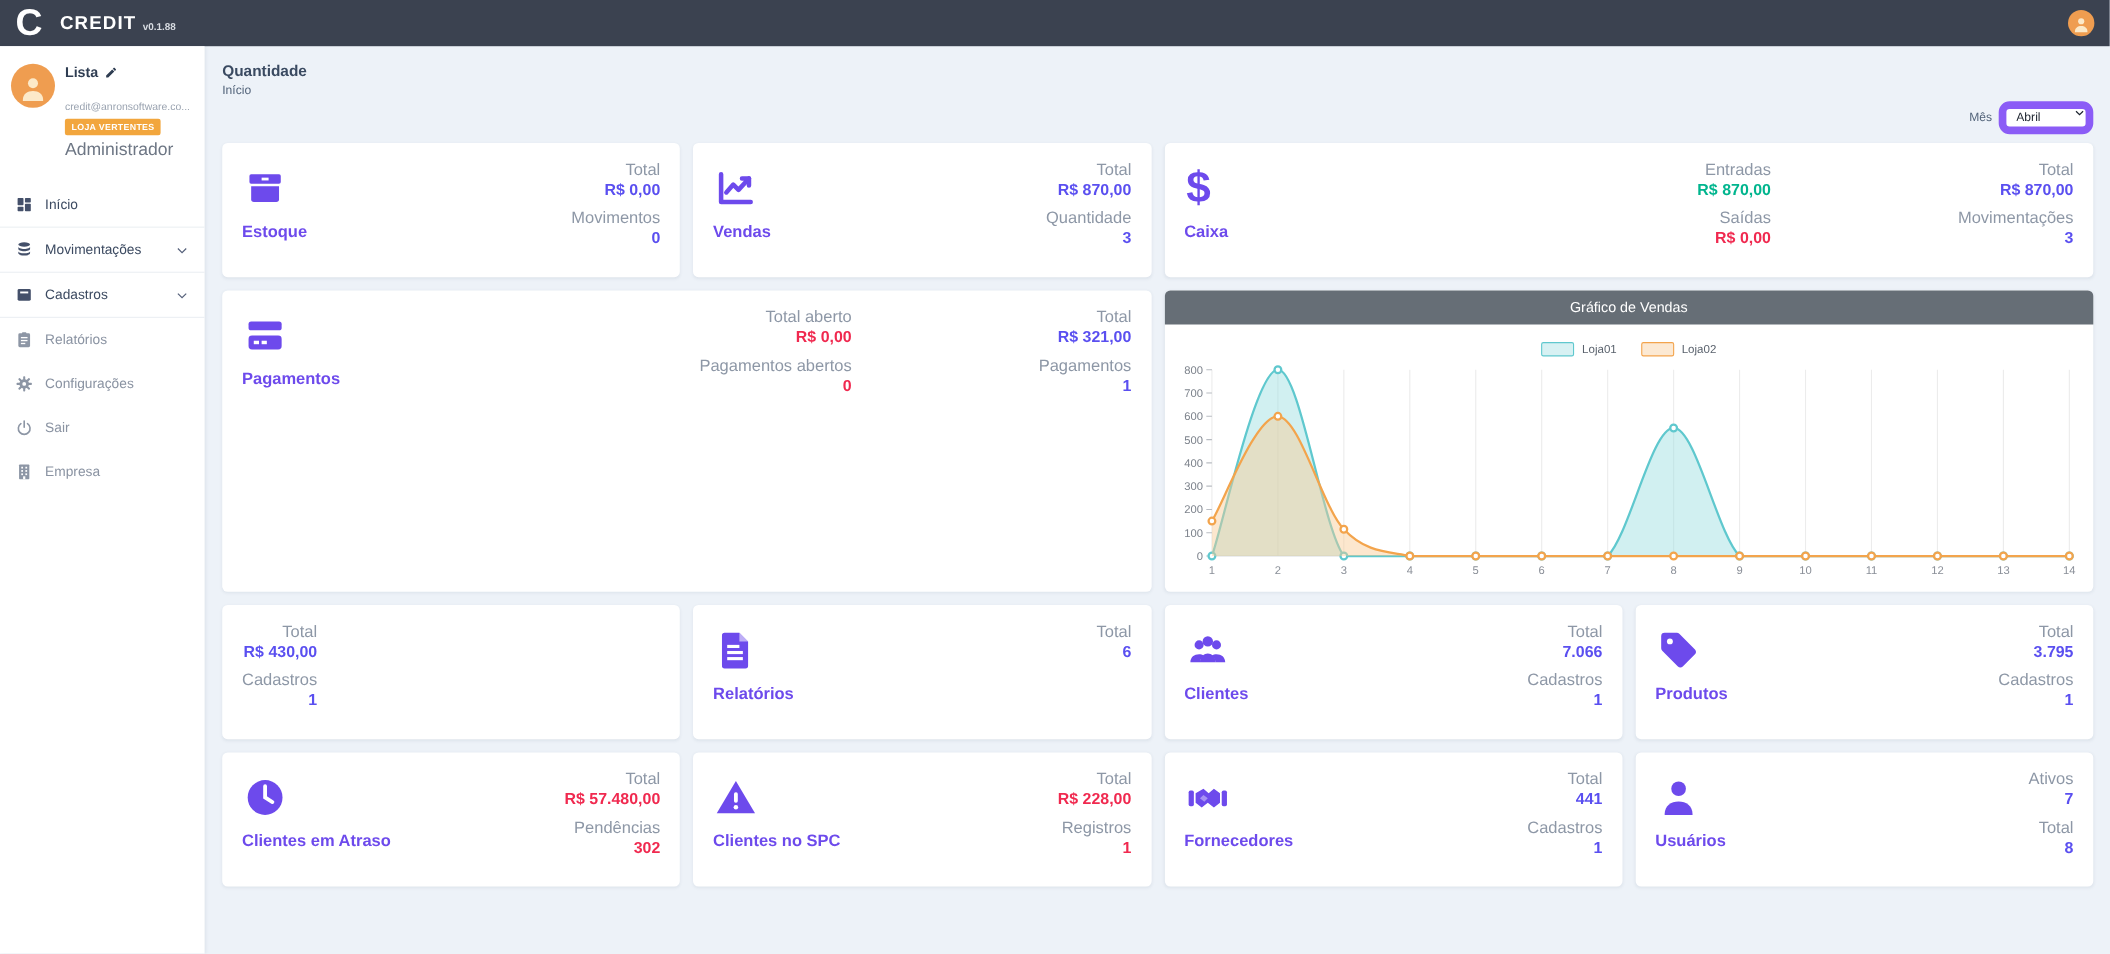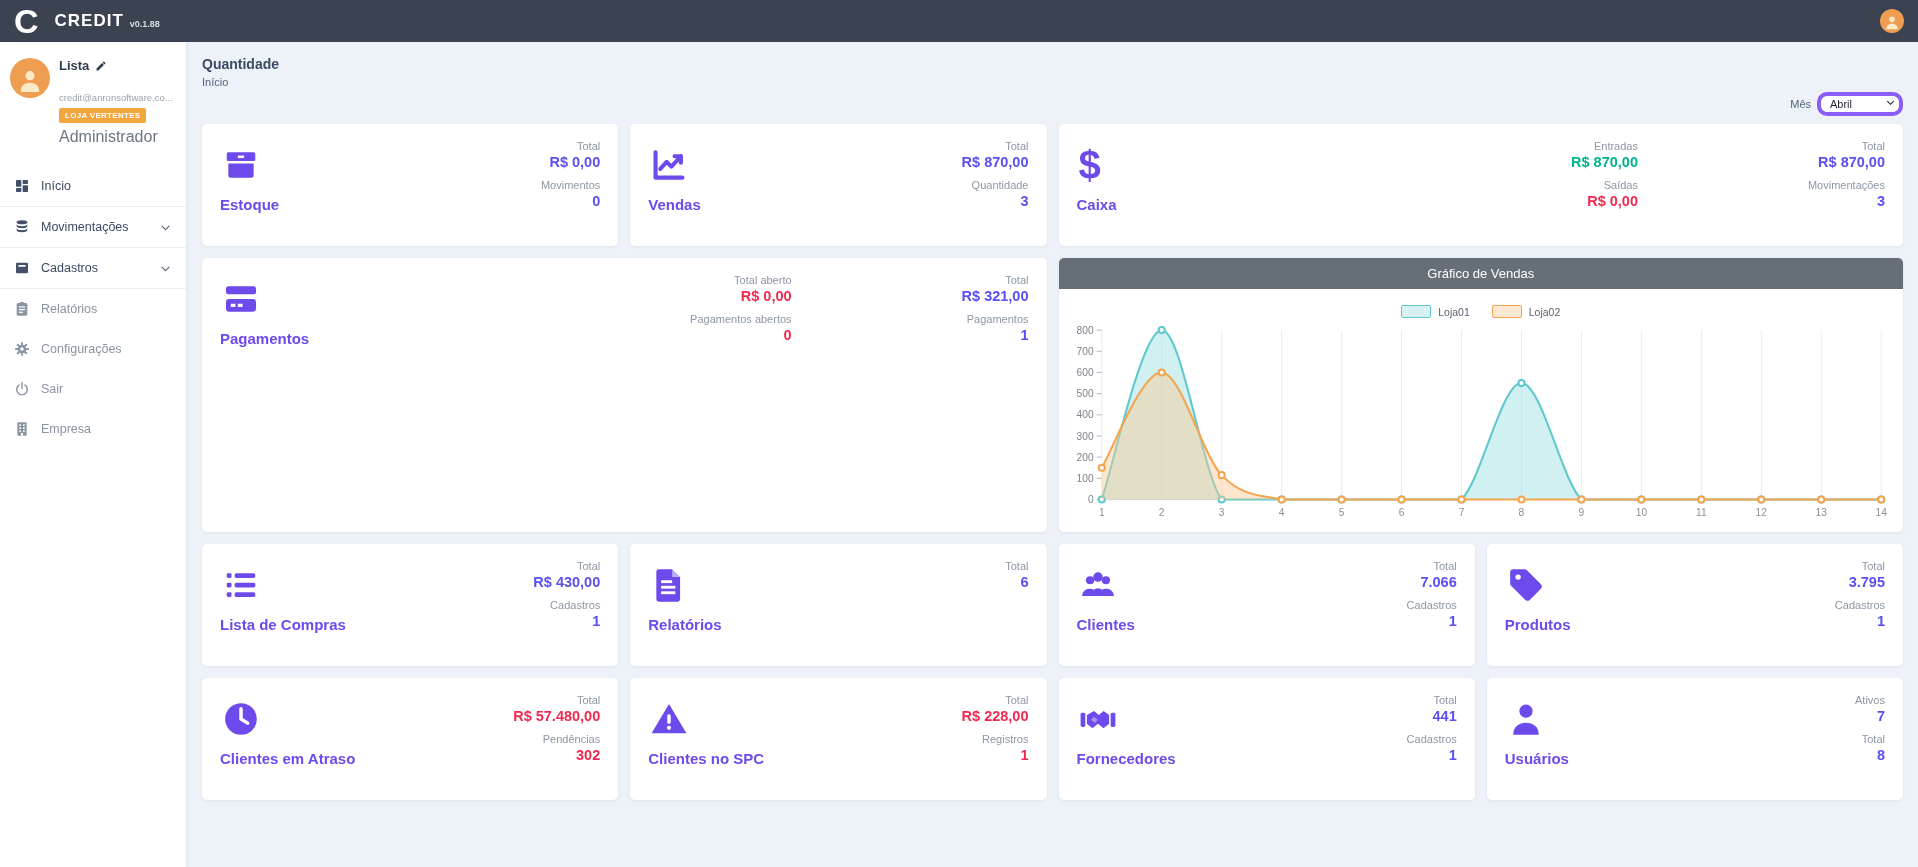--- a/index.html
+++ b/index.html
@@ -35,36 +35,36 @@
   .nav-item.dark svg { fill: #44506a; }
   .nav-item.bordered { border-top: 1px solid #eceff3; border-bottom: 1px solid #eceff3; }
   .nav-item .chev { margin-left: auto; fill: none !important; stroke: #55607a; stroke-width: 2; }
 
   
   .page-title { font-size: 14px; font-weight: bold; color: #3a4a61; }
   .breadcrumb { font-size: 11px; color: #53647a; margin-top: 4px; }
   .filter-row { display: flex; justify-content: flex-end; align-items: center; gap: 6px; margin: 4px 0 8px 0; }
   .filter-label { font-size: 11px; color: #53647a; }
   .select-wrap { position: relative; }
-  .select-wrap select { appearance: none; -webkit-appearance: none; border: 4px solid #8b5cf6; border-radius: 10px; background: #fff; font-size: 11px; color: #1c232e; padding: 2px 26px 2px 9px; width: 86px; font-family: "Liberation Sans", sans-serif; }
+  .select-wrap select { appearance: none; -webkit-appearance: none; border: 7px solid #8b5cf6; border-radius: 10px; background: #fff; font-size: 11px; color: #1c232e; padding: 2px 26px 2px 9px; width: 86px; font-family: "Liberation Sans", sans-serif; }
   .select-wrap svg { position: absolute; right: 7px; top: 5px; pointer-events: none; fill: none; stroke: #1c232e; stroke-width: 2.4; }
 
   
   .grid { display: grid; grid-template-columns: repeat(4, 1fr); gap: 12px; }
   .card { background: #fff; border-radius: 5px; box-shadow: 0 1px 3px rgba(40,60,90,.08); padding: 16px 18px; display: flex; justify-content: space-between; min-height: 122px; cursor: pointer; }
   .span2 { grid-column: span 2; }
   .card-left { display: flex; flex-direction: column; justify-content: flex-start; }
   .cicon { width: 38px; height: 38px; color: #6d4aec; margin: 6px 0 10px 2px; }
   .cicon svg { fill: currentColor; }
   .dollar { font-size: 40px; font-weight: bold; color: #6d4aec; line-height: 38px; margin: 6px 0 10px 2px; }
   .card-label { color: #6d4aec; font-weight: bold; font-size: 15px; margin-top: 2px; }
   .stats { display: flex; gap: 170px; align-items: flex-start; }
   .stat-col { display: flex; flex-direction: column; text-align: right; }
   .stat { margin-bottom: 9px; }
-  .stat-label { font-size: 11px; color: #8d97a6; }
+  .stat-label { font-size: 15px; color: #8d97a6; }
   .stat-value { font-size: 14.5px; font-weight: bold; margin-top: 2px; }
   .v-purple { color: #5a4ff0; } .v-green { color: #00b58e; } .v-red { color: #f0294f; }
 
   
   .chart-card { padding: 0; flex-direction: column; display: flex; cursor: default; }
   .chart-header { background: #666e76; color: #fff; font-size: 13px; font-weight: normal; text-align: center; padding: 8px 0; border-radius: 5px 5px 0 0; }
   .legend { display: flex; justify-content: center; gap: 22px; margin: 16px 0 2px 0; }
   .legend-item { display: flex; align-items: center; gap: 7px; font-size: 10.5px; color: #5a626d; }
   .legend-swatch { width: 30px; height: 13px; border-radius: 2px; border: 1px solid; }
   .chart-body { padding: 4px 10px 8px 6px; }
@@ -400,31 +400,20 @@
               <circle cx="564.9230769230769" cy="172" r="3" fill="#fff" stroke="#f3a44c" stroke-width="2"></circle>
               <circle cx="623.6923076923077" cy="172" r="3" fill="#fff" stroke="#f3a44c" stroke-width="2"></circle>
               <circle cx="682.4615384615385" cy="172" r="3" fill="#fff" stroke="#f3a44c" stroke-width="2"></circle>
               <circle cx="741.2307692307693" cy="172" r="3" fill="#fff" stroke="#f3a44c" stroke-width="2"></circle>
               <circle cx="800" cy="172" r="3" fill="#fff" stroke="#f3a44c" stroke-width="2"></circle>
             </svg>
         </div>
       </div>
 
       <div class="card">
-        <div class="card-left">
-          <span class="cicon"><svg width="38" height="38" viewBox="0 0 24 24">
-                <rect x="3" y="4.5" width="3" height="3" rx="0.8"></rect>
-                <rect x="8" y="4.5" width="13" height="3" rx="1"></rect>
-                <rect x="3" y="10.5" width="3" height="3" rx="0.8"></rect>
-                <rect x="8" y="10.5" width="13" height="3" rx="1"></rect>
-                <rect x="3" y="16.5" width="3" height="3" rx="0.8"></rect>
-                <rect x="8" y="16.5" width="13" height="3" rx="1"></rect>
-              </svg></span>
-          <div class="card-label">Lista de Compras</div>
-        </div>
         <div class="stats">
             <div class="stat-col">
           <div class="stat">
                 <div class="stat-label">Total</div>
                 <div class="stat-value v-purple">R$ 430,00</div>
               </div>
           <div class="stat">
                 <div class="stat-label">Cadastros</div>
                 <div class="stat-value v-purple">1</div>
               </div>

